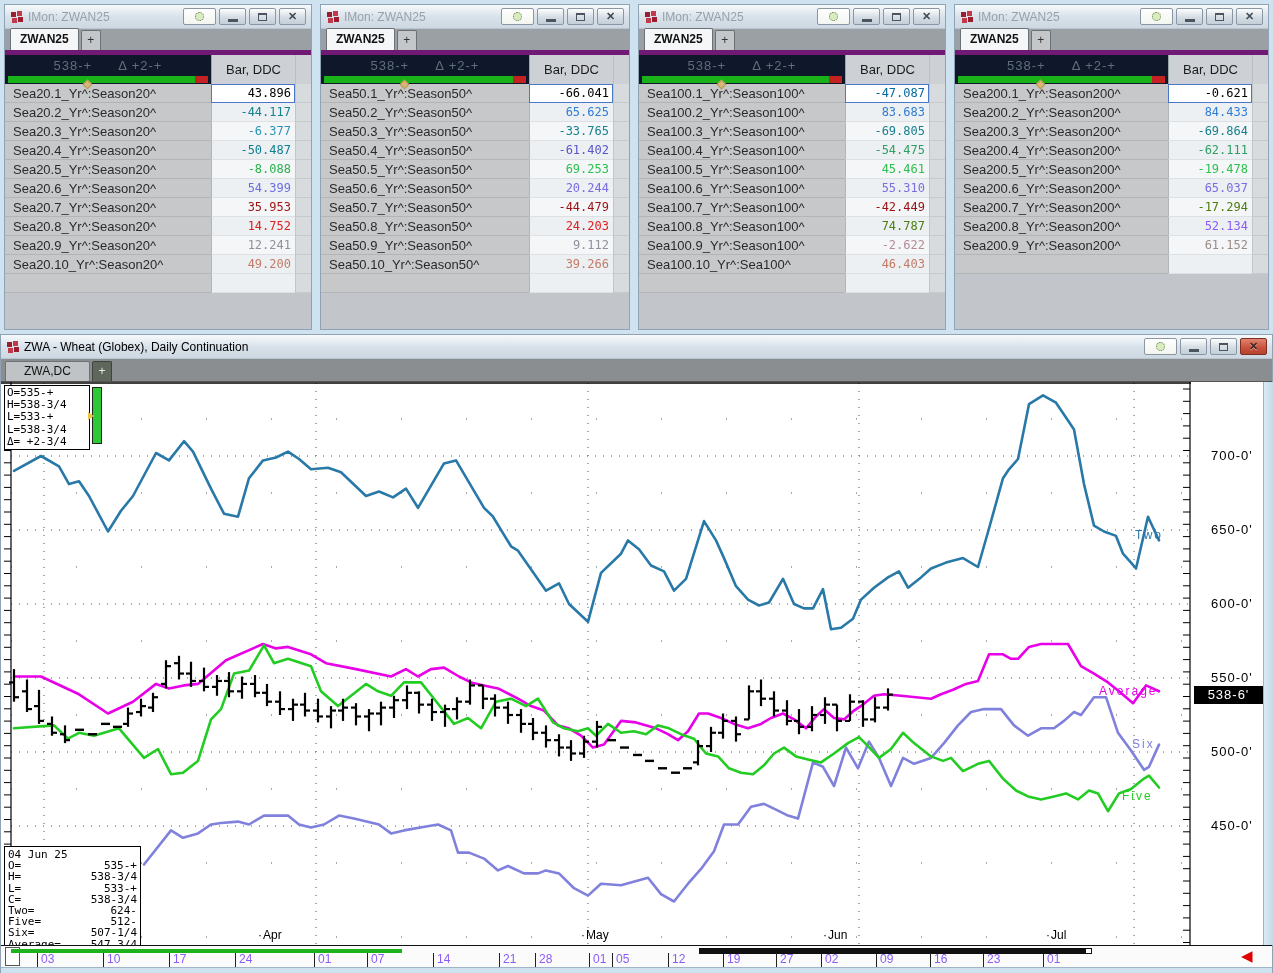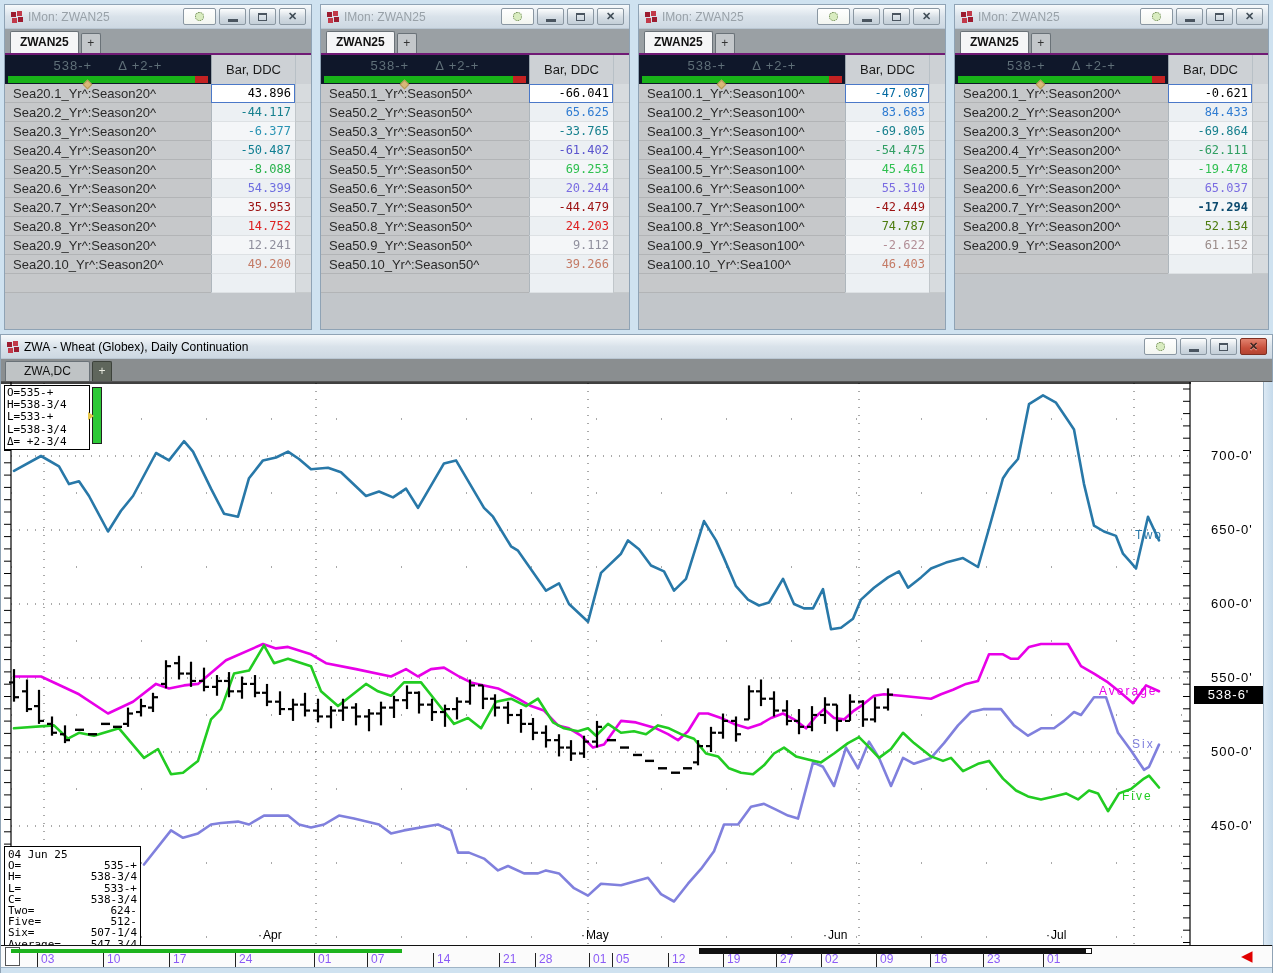--- a/index.html
+++ b/index.html
@@ -21,21 +21,21 @@
           background:linear-gradient(#fdfefe,#d5dde4 55%,#c4cfd8); display:flex; align-items:center; justify-content:center; }
   .tbtn.blink { width:33px; background:linear-gradient(#ffffff,#f2f5f0); }
   .dot { width:9px; height:9px; border-radius:50%; background:#d9ecc0; border:1px dotted #5d7a43; }
   .glyph-min { width:10px; height:3px; background:#4a5560; margin-top:7px; }
   .glyph-rest { width:9px; height:8px; border:1px solid #4a5560; border-top:2px solid #4a5560; background:transparent; }
   .glyph-x { font-size:11px; font-weight:bold; color:#414d57; line-height:1; }
   .tbtn.close-red { background:linear-gradient(#e2836f,#c8503c 60%,#b34431); border-color:#7e2f22; }
   .tbtn.close-red .glyph-x { color:#3f2722; text-shadow:0 1px 0 #e8a396; }
 
   
-  .tabrow { height:26px; background:#9aa0a4; display:flex; align-items:flex-end; padding-left:5px; border-bottom:2px solid #701a75; }
+  .tabrow { height:26px; background:#9aa0a4; display:flex; align-items:flex-end; padding-left:5px; border-bottom:5px solid #701a75; }
   .tab { background:#f5f6f7; border:1px solid #6a7278; border-bottom:none; font-size:12px; font-weight:bold;
          padding:3px 9px 4px; color:#111; border-radius:2px 2px 0 0; }
   .tab-plus { background:#c3c7ca; border:1px solid #6a7278; border-bottom:none; width:20px; text-align:center;
               font-size:12px; color:#333; padding:2px 0 3px; margin-left:2px; border-radius:2px 2px 0 0; }
   .qhead { height:29px; background:#0f172a; display:grid; grid-template-columns:1fr 84px 16px; }
   .qhead-left { position:relative; }
   .qhead-quote { height:21px; display:flex; justify-content:center; gap:26px; align-items:center;
                  font-size:13px; color:#5f6f78; letter-spacing:1px; }
   .qbar { position:absolute; left:3px; right:3px; bottom:1px; height:7px; background:#19b219; }
   .qbar .redtip { position:absolute; right:0; top:0; width:13px; height:7px; background:#c42222; }
@@ -472,26 +472,26 @@
             <div class="qval" style="color: rgb(47, 192, 80);">-19.478</div>
             <div class="qextra"></div>
           </div>
           <div class="qrow">
             <div class="qname">Sea200.6_Yr^:Season200^</div>
             <div class="qval" style="color: rgb(122, 108, 226);">65.037</div>
             <div class="qextra"></div>
           </div>
           <div class="qrow">
             <div class="qname">Sea200.7_Yr^:Season200^</div>
-            <div class="qval" style="color: #0c4a6e; font-weight: bold;">-17.294</div>
+            <div class="qval" style="color: #4d7c0f;">-17.294</div>
             <div class="qextra"></div>
           </div>
           <div class="qrow">
             <div class="qname">Sea200.8_Yr^:Season200^</div>
-            <div class="qval" style="color: #4d7c0f;">52.134</div>
+            <div class="qval" style="color: #8b5cf6;">52.134</div>
             <div class="qextra"></div>
           </div>
           <div class="qrow">
             <div class="qname">Sea200.9_Yr^:Season200^</div>
             <div class="qval" style="color: rgb(154, 140, 138);">61.152</div>
             <div class="qextra"></div>
           </div>
         </div>
       <div class="qrow">
           <div class="qname"></div>

